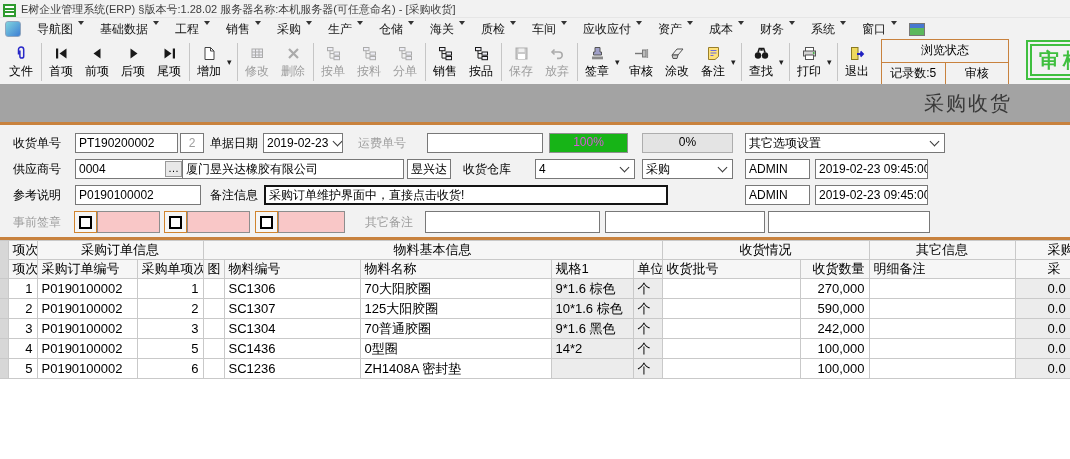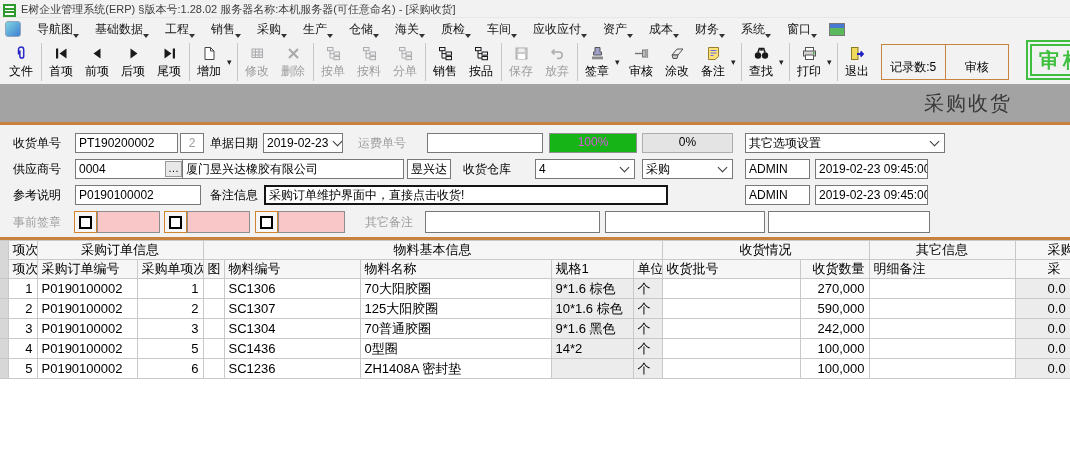--- a/index.html
+++ b/index.html
@@ -10,41 +10,41 @@
 .titlebar{height:17px;background:#F2F2F2;display:flex;align-items:flex-end;gap:5px;
   padding-left:3px;font-size:11px;color:#3d3d3d;white-space:nowrap}
 .app-logo{width:13px;height:13px;border:2px solid #2F9B2F;flex:none;
   background:linear-gradient(#fff 20%,#2F9B2F 20% 40%,#fff 40% 60%,#2F9B2F 60% 80%,#fff 80%)}
 
 
 .menubar{height:23px;background:#F2F2F2;display:flex;align-items:center;font-size:12px;
   color:#151515;border-top:1px solid #E6E6E6}
 .menu-ico{width:16px;height:16px;margin:0 8px 0 5px;border-radius:3px;flex:none;
   background:linear-gradient(135deg,#7FD4DF 0%,#3E7FD4 100%);border:1px solid #8FA6C0}
-.menu-item{display:flex;align-items:flex-end;padding:3px 8px;cursor:default}
+.menu-item{display:flex;align-items:flex-start;gap:5px;padding:3px 8px;cursor:default}
 .caret{width:0;height:0;border-left:3px solid transparent;border-right:3px solid transparent;
   border-top:4px solid #333}
 .win-ico{width:16px;height:13px;margin-left:4px;border:1px solid #777;flex:none;
   background:linear-gradient(180deg,#4878D0 0 4px,#5CB85C 4px)}
 
 
 .toolbar{height:44px;background:#F2F2F2;display:flex;align-items:center;padding-left:3px;position:relative}
 .tb-btn{width:36px;height:40px;display:flex;flex-direction:column;align-items:center;
   justify-content:center;gap:1px;font-size:12px;color:#000;flex:none;cursor:default}
 .tb-btn.disabled{color:#9d9d9d}
 .tb-icon{height:17px;width:17px;color:#1a1a1a;display:block;flex:none}
 .tb-btn.disabled .tb-icon{color:#ababab}
 .tb-icon svg{display:block}
 .tb-dd{width:8px;height:40px;display:flex;align-items:center;font-size:9px;color:#222;flex:none}
 .tb-sep{width:1px;height:38px;background:#C6C6C6;margin:0 1.5px;flex:none}
 .status-box{margin-left:6px;width:128px;border:1px solid var(--accent,#C8823E);font-size:12px;
   text-align:center;color:#000;flex:none;background:#F2F2F2}
 .sb-top{border-bottom:1px solid var(--accent,#C8823E);padding:2px 0 3px}
 .sb-bottom{display:flex}
-.sb-bottom>div{flex:1;padding:14px 0 3px}
+.sb-bottom>div{flex:1;padding:2px 0 3px}
 .sb-bottom>div:first-child{border-right:1px solid var(--accent,#C8823E)}
 .stamp{position:absolute;left:1030px;top:4px;height:32px;border:2px solid var(--stamp,#3FBF3F);
   box-shadow:0 0 0 2px #F2F2F2,0 0 0 4px var(--stamp,#3FBF3F);display:flex;align-items:center;
   padding:0 7px;font-size:20px;font-weight:bold;color:var(--stamp,#3FBF3F);letter-spacing:4px;white-space:nowrap}
 
 
 .header-strip{height:38px;background:#a3a3a3;position:relative}
 .page-title{position:absolute;right:58px;bottom:5px;font-size:20px;color:#383838;letter-spacing:2px}
 .hr-orange{height:3px;background:var(--accent,#C8823E)}
 
@@ -384,20 +384,21 @@
         <span class="tb-icon">
           <svg width="17" height="17" viewBox="0 0 17 17">
             <rect x="2.5" y="2.5" width="6.5" height="12" fill="#EFD95E" stroke="#8A7A20"></rect>
             <path d="M8 9h6M11.5 6.5 14 9l-2.5 2.5" stroke="#2020C0" stroke-width="1.8" fill="none"></path>
           </svg>
         </span>
         <span>退出</span>
       </div>
     </div>
   <div class="status-box">
+    <div class="sb-top">浏览状态</div>
     <div class="sb-bottom">
       <div>记录数:5</div>
       <div>审核</div>
     </div>
   </div>
   <div class="stamp">审核</div>
 </div>
 
 <div class="header-strip">
   <span class="page-title">采购收货</span>
@@ -409,21 +410,21 @@
   <span class="f-lbl" style="left:13px;top:8px">收货单号</span>
   <div class="f-fld" style="left:75px;top:8px;width:103px">PT190200002</div>
   <div class="f-fld" style="left:180px;top:8px;width:24px;color:#9d9d9d;text-align:center">2</div>
   <span class="f-lbl" style="left:210px;top:8px">单据日期</span>
   <div class="f-combo" style="left:263px;top:8px;width:80px">
     <span>2019-02-23</span>
     <span class="chev"></span>
   </div>
   <span class="f-lbl gray" style="left:358px;top:8px">运费单号</span>
   <div class="f-fld" style="left:427px;top:8px;width:116px"></div>
-  <div class="f-prog" style="left:549px;top:8px;width:88px">100%</div>
+  <div class="f-prog" style="left:549px;top:8px;width:79px">100%</div>
   <div class="f-pct0" style="left:642px;top:8px;width:91px">0%</div>
   <div class="f-combo" style="left:745px;top:8px;width:200px">
     <span>其它选项设置</span>
     <span class="chev"></span>
   </div>
 
   <span class="f-lbl" style="left:13px;top:34px">供应商号</span>
   <div class="f-fld" style="left:75px;top:34px;width:109px">
     <span>0004</span>
     <span class="ellipsis-btn">…</span>

